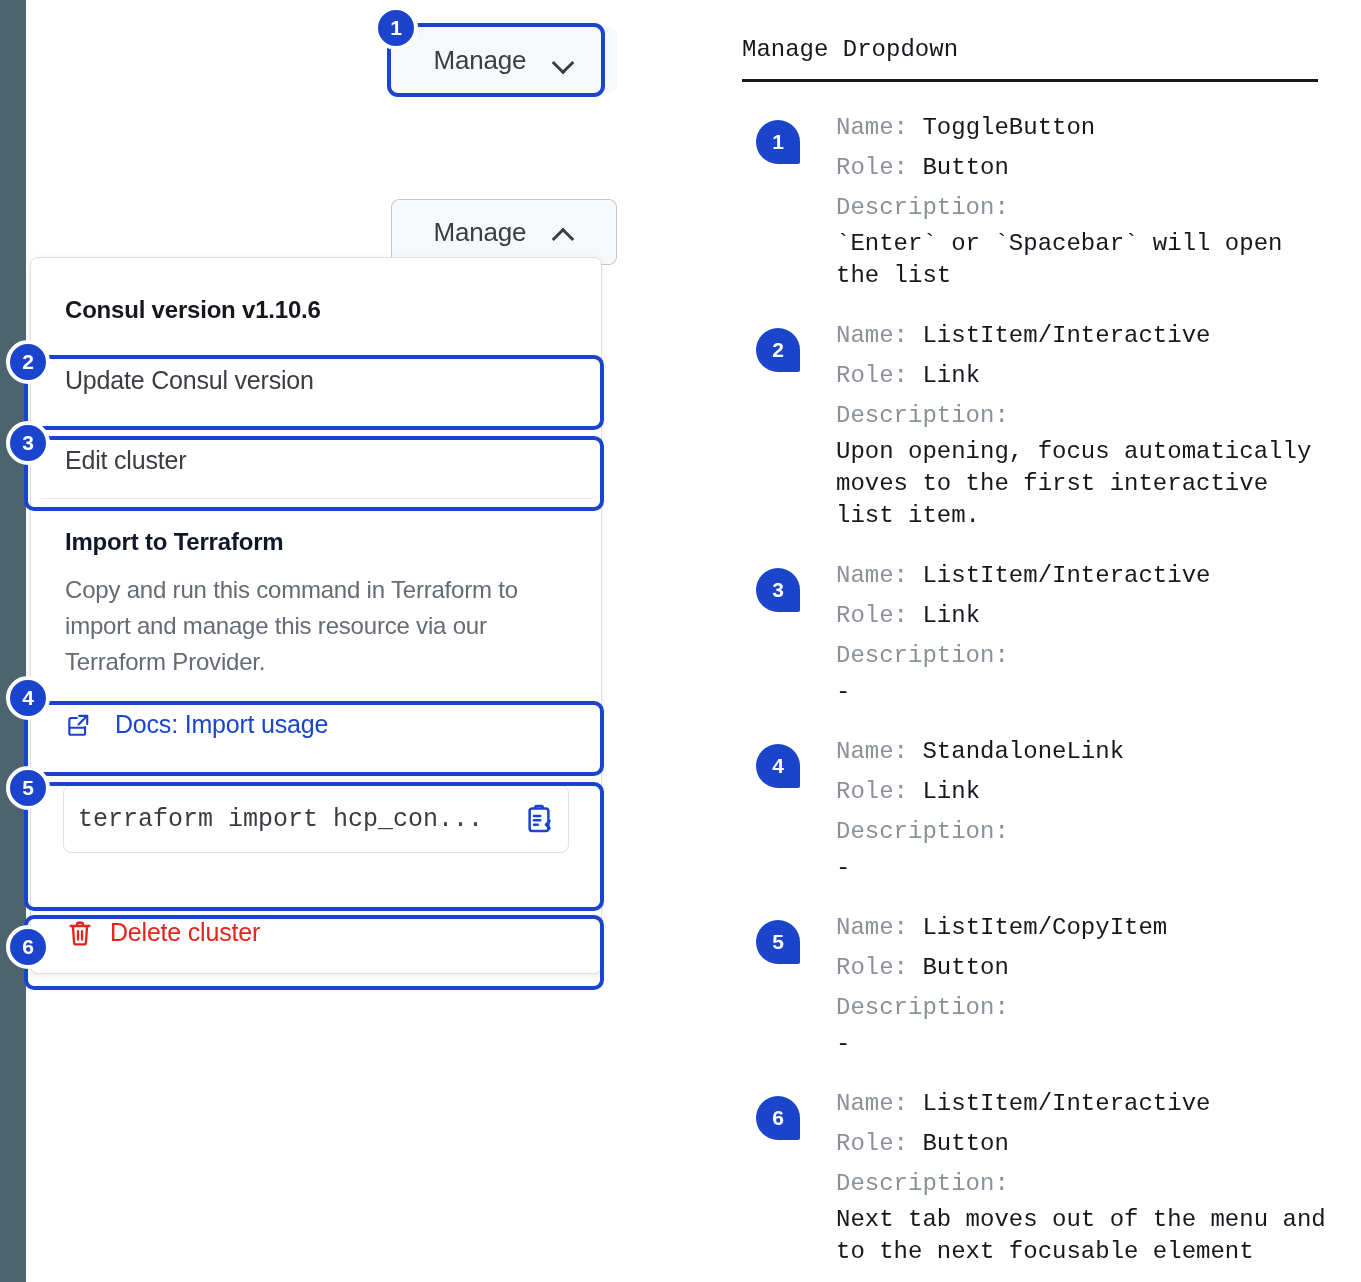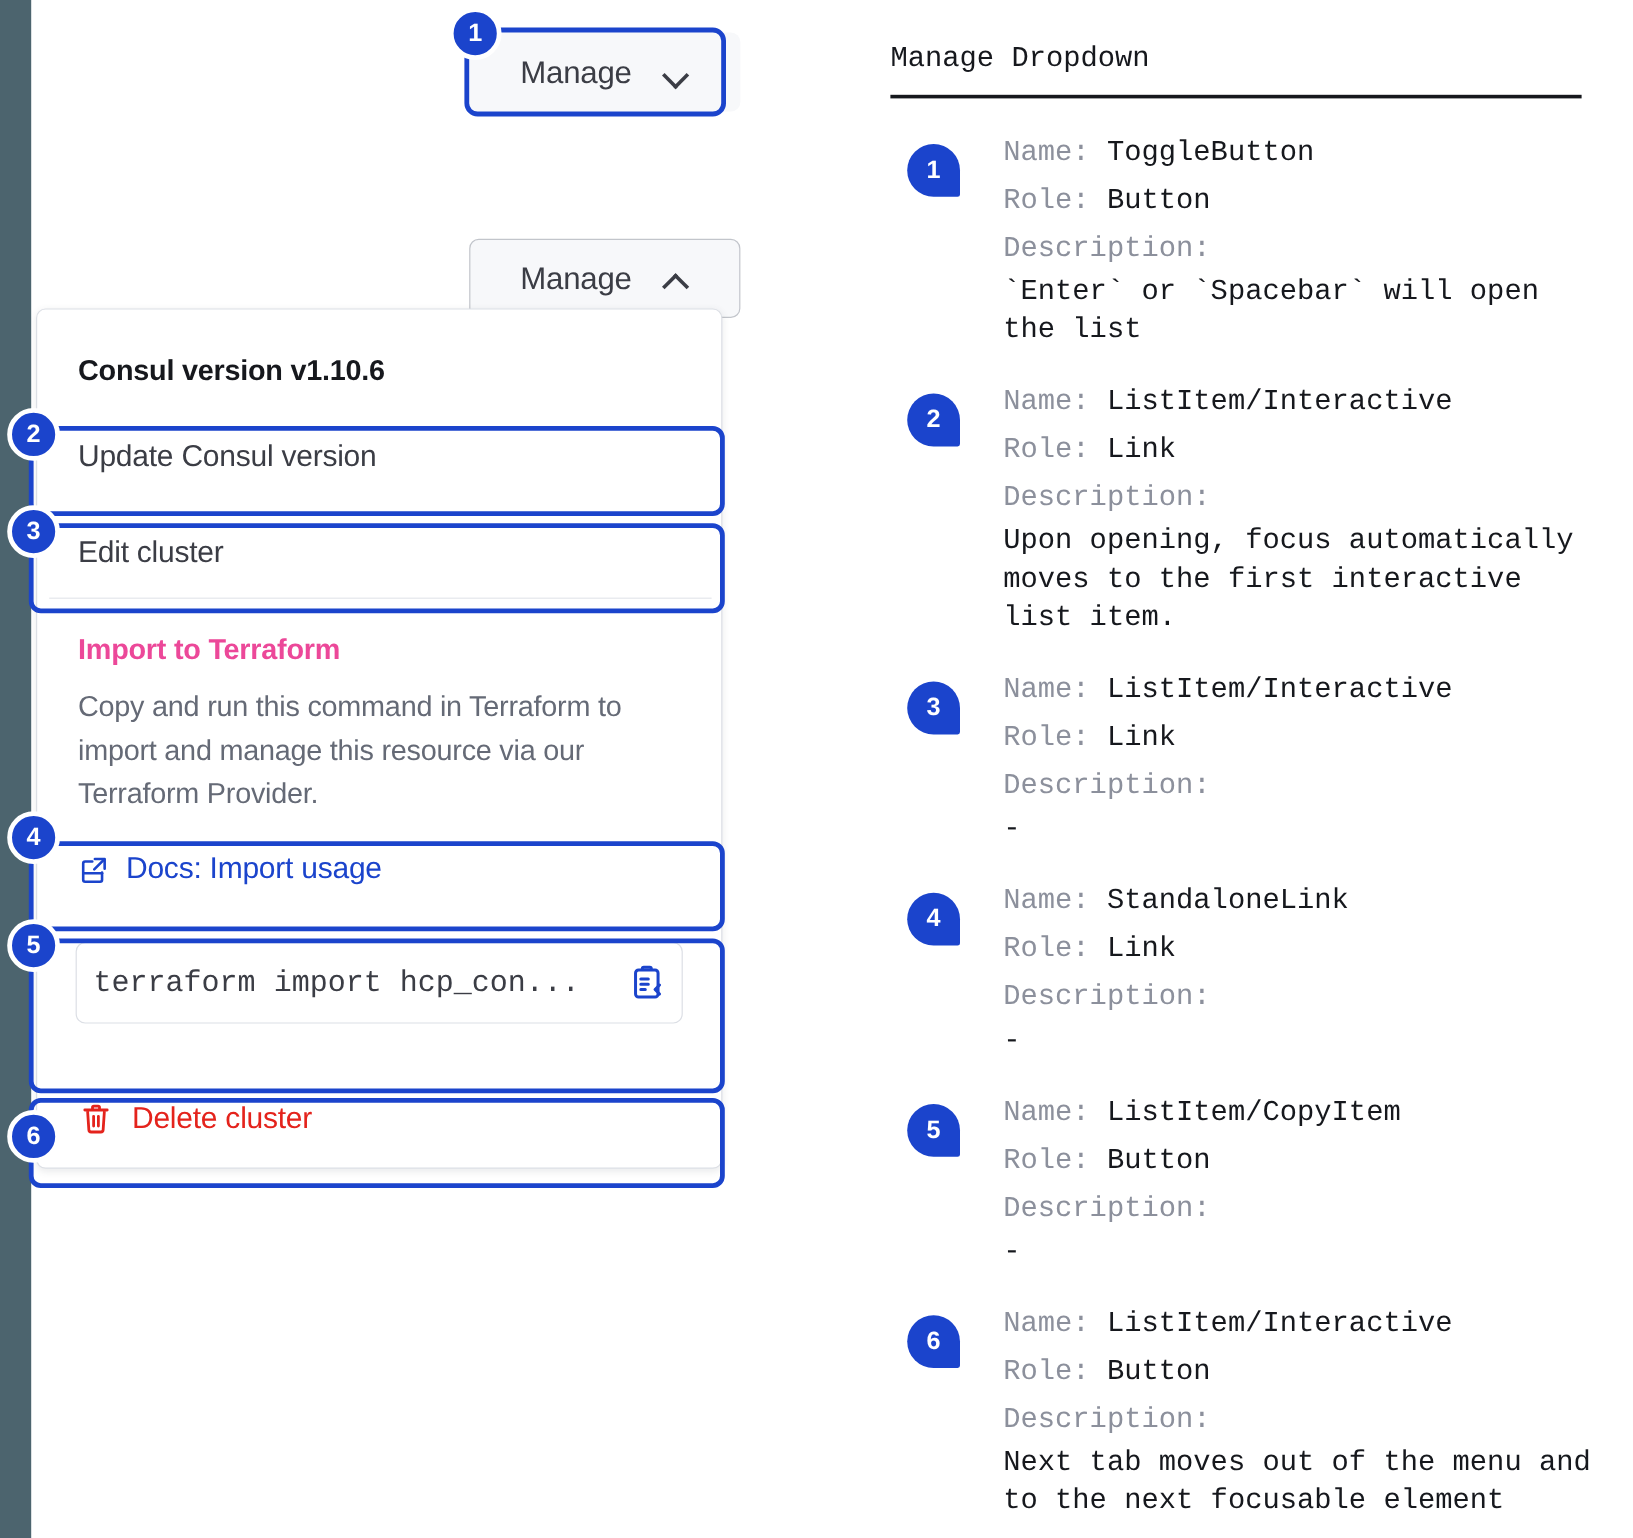--- a/index.html
+++ b/index.html
@@ -131,41 +131,41 @@
     height: 1px;
     background: #e4e6eb;
   }
 
   #import-tf-title {
     position: absolute;
     left: 34px;
     top: 270px;
     font-size: 24px;
     font-weight: bold;
-    color: #ec4899;
+    color: #0f172a;
     letter-spacing: -0.2px;
   }
   #import-tf-desc {
     position: absolute;
     left: 34px;
     top: 314px;
     width: 500px;
     font-size: 24px;
     line-height: 36px;
     color: #656a76;
     letter-spacing: -0.2px;
   }
 
   #docs-link {
     position: absolute;
     left: 34px;
     top: 452px;
     display: flex;
     align-items: center;
-    gap: 14px;
+    gap: 24px;
     font-size: 25px;
     color: #1b44cc;
     letter-spacing: -0.2px;
     cursor: pointer;
   }
 
   #tf-command-box {
     position: absolute;
     left: 32px;
     top: 527px;
@@ -186,21 +186,21 @@
     color: #3b3d45;
     white-space: nowrap;
     overflow: hidden;
   }
 
   #delete-row {
     position: absolute;
     left: 36px;
     top: 660px;
     display: flex;
-    align-items: flex-start;
+    align-items: center;
     gap: 17px;
     font-size: 25px;
     color: #e4231c;
     letter-spacing: -0.2px;
     cursor: pointer;
   }
 
   
   .hl-box {
     position: absolute;

